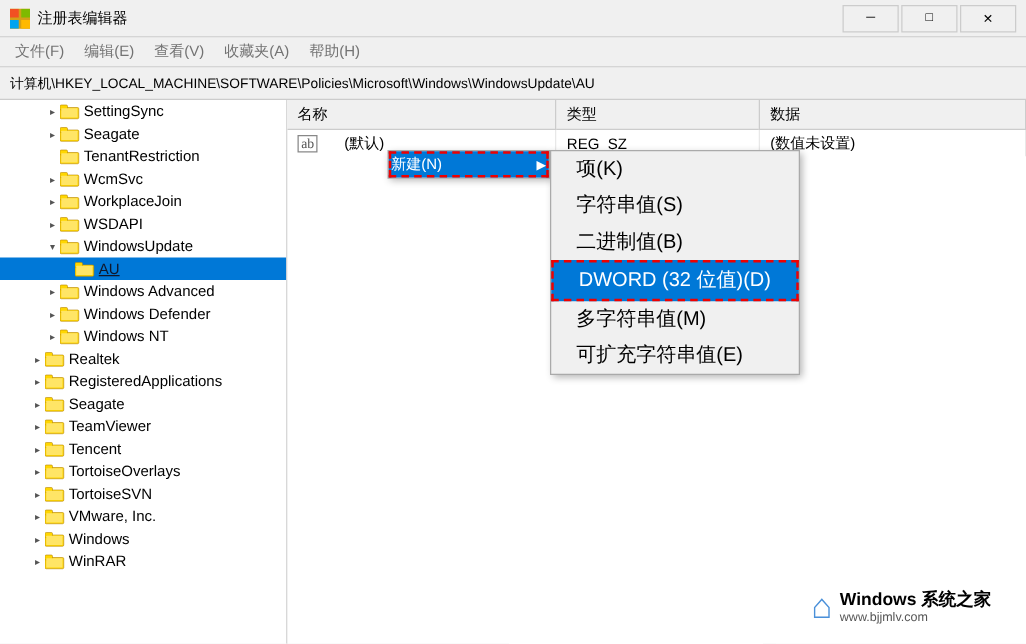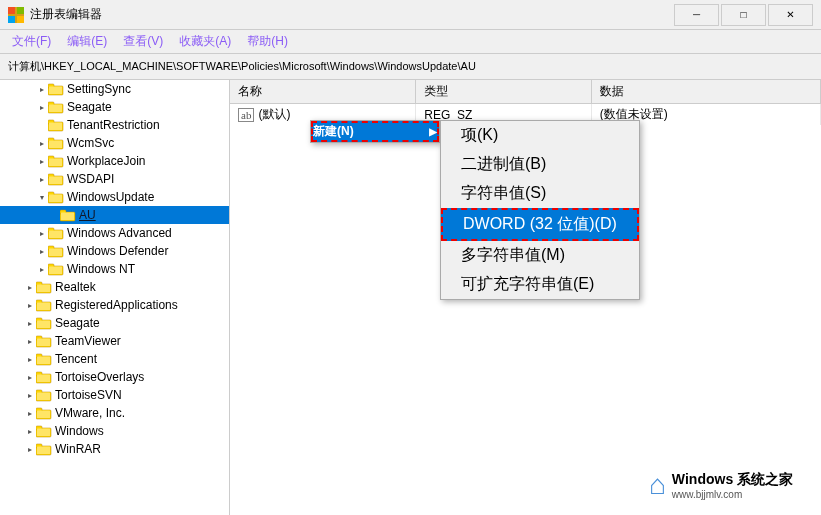--- a/index.html
+++ b/index.html
@@ -55,21 +55,21 @@
       height: 24px;
       display: flex;
       align-items: center;
       padding: 0 4px;
       border-bottom: 1px solid #ccc;
     }
     .menu-item {
       padding: 2px 8px;
       cursor: pointer;
       font-size: 12px;
-      color: #8b5cf6;
+      color: #737373;
     }
 
     
     .address-bar {
       background: #f0f0f0;
       height: 26px;
       display: flex;
       align-items: center;
       padding: 0 8px;
       border-bottom: 1px solid #ccc;
@@ -159,21 +159,20 @@
       left: 80px;
       z-index: 100;
     }
 
     .context-menu {
       background: #f0f0f0;
       border: 1px solid #aaa;
       box-shadow: 2px 2px 6px rgba(0,0,0,0.3);
       min-width: 130px;
       font-size: 12px;
-      font-weight: bold;
     }
     .context-menu-item {
       padding: 4px 20px;
       cursor: pointer;
       display: flex;
       align-items: center;
       justify-content: space-between;
       white-space: nowrap;
       color: #000;
     }
@@ -514,43 +513,43 @@
     <table class="reg-table">
       <thead>
         <tr>
           <th>名称</th>
           <th>类型</th>
           <th>数据</th>
         </tr>
       </thead>
       <tbody id="reg-tbody">
       <tr>
-            <td><span style="display:inline-flex;align-items:center;gap:4px;">
+            <td><span style="display:inline-flex;align-items:center;gap:21px;">
                 <span style="font-family:serif;font-size:11px;border:1px solid #888;padding:0 2px;color:#555">ab</span>
                 <span>(默认)</span>
               </span></td>
             <td>REG_SZ</td>
             <td>(数值未设置)</td>
           </tr>
         </tbody>
     </table>
 
     <div class="context-overlay">
 
       <div class="context-menu">
         <div class="context-menu-item new-item-highlight highlighted">
           <span>新建(N)</span>
           <span class="submenu-arrow">▶</span>
         </div>
       </div>
 
       <div class="submenu" style="position:absolute; left:130px; top:0;">
         <div class="submenu-item">项(K)</div>
+        <div class="submenu-item">字符串值(S)</div>
         <div class="submenu-item">二进制值(B)</div>
-        <div class="submenu-item">字符串值(S)</div>
         <div class="submenu-item highlighted dword-highlight">DWORD (32 位值)(D)</div>
         <div class="submenu-item">多字符串值(M)</div>
         <div class="submenu-item">可扩充字符串值(E)</div>
       </div>
     </div>
 
     <div class="watermark">
       <span class="watermark-house">⌂</span>
       <div class="watermark-text">
         <div class="brand">Windows 系统之家</div>

